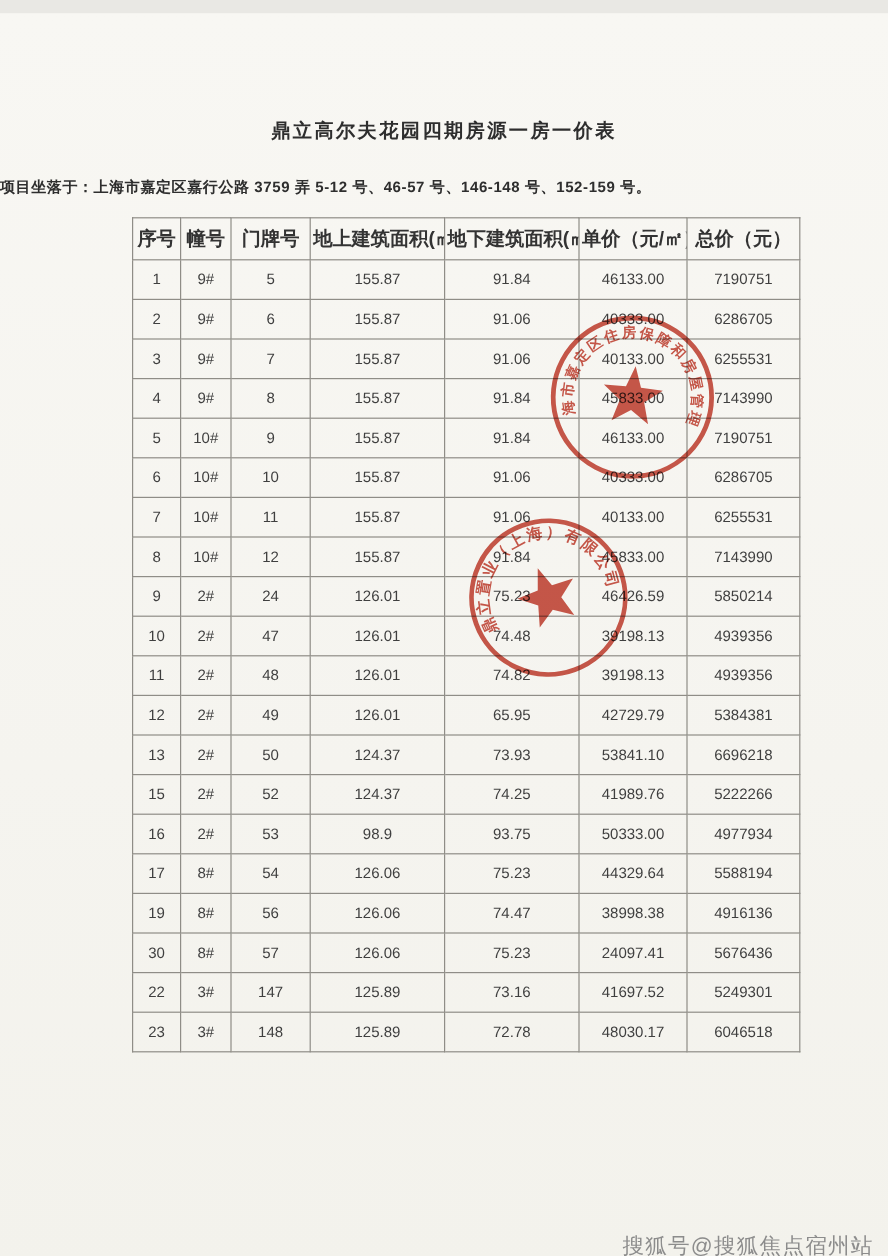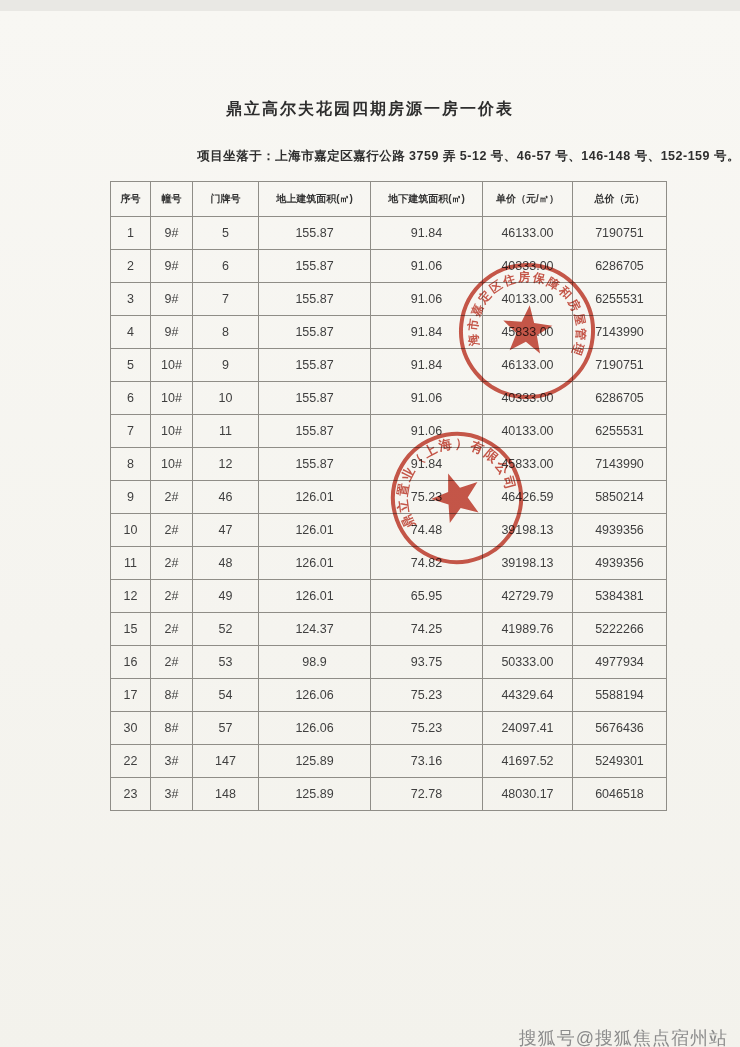--- a/index.html
+++ b/index.html
@@ -7,33 +7,33 @@
     position:relative;width:740px;height:1047px;margin:11px auto;
     background:linear-gradient(180deg,#f8f7f3 0%,#f5f4ef 60%,#f3f2ec 100%);
     font-family:"Liberation Sans","DejaVu Sans",sans-serif;
     color:#3b3b3b;overflow:hidden;
   }
   .title{
     position:absolute;top:88px;left:0;width:100%;text-align:center;
     font-size:16px;font-weight:bold;letter-spacing:2px;color:#2e2e2e;
   }
   .subtitle{
-    position:absolute;top:137px;left:0;width:100%;text-align:right;
+    position:absolute;top:137px;left:0;width:100%;text-align:left;
     font-size:12.5px;font-weight:bold;letter-spacing:0.5px;color:#2e2e2e;
   }
   table.price-table{
     position:absolute;top:170px;left:110px;width:556px;
     border-collapse:collapse;table-layout:fixed;
     font-size:12.5px;color:#3f3f3f;background:transparent;
   }
   .price-table th,.price-table td{
     border:1px solid #8f8d87;text-align:center;vertical-align:middle;
     padding:0 2px;overflow:hidden;white-space:nowrap;
   }
-  .price-table th{font-weight:bold;font-size:10px;height:34px;color:#333;}
+  .price-table th{font-weight:bold;font-size:16px;height:34px;color:#333;}
   .price-table td{height:32px;font-weight:normal;}
   .stamp{position:absolute;mix-blend-mode:multiply;opacity:0.85;pointer-events:none;}
   .stamp-upper{left:452px;top:245px;transform:rotate(6deg);}
   .stamp-lower{left:382px;top:412px;transform:rotate(-20deg);}
   .stamp-ring{fill:none;stroke:#c23b2c;stroke-width:4;}
   .stamp-star{fill:#c23b2c;}
   .stamp-arc-text{fill:#c23b2c;font-size:12px;font-weight:bold;letter-spacing:2px;}
   .watermark{
     position:absolute;right:12px;bottom:8px;
     font-size:18px;color:#8c8c8c;letter-spacing:1px;
@@ -138,21 +138,21 @@
           <td>10#</td>
           <td>12</td>
           <td>155.87</td>
           <td>91.84</td>
           <td>45833.00</td>
           <td>7143990</td>
         </tr>
         <tr>
           <td>9</td>
           <td>2#</td>
-          <td>46</td>
+          <td>24</td>
           <td>126.01</td>
           <td>75.23</td>
           <td>46426.59</td>
           <td>5850214</td>
         </tr>
         <tr>
           <td>10</td>
           <td>2#</td>
           <td>47</td>
           <td>126.01</td>
@@ -170,20 +170,29 @@
           <td>4939356</td>
         </tr>
         <tr>
           <td>12</td>
           <td>2#</td>
           <td>49</td>
           <td>126.01</td>
           <td>65.95</td>
           <td>42729.79</td>
           <td>5384381</td>
+        </tr>
+        <tr>
+          <td>13</td>
+          <td>2#</td>
+          <td>50</td>
+          <td>124.37</td>
+          <td>73.93</td>
+          <td>53841.10</td>
+          <td>6696218</td>
         </tr>
         <tr>
           <td>15</td>
           <td>2#</td>
           <td>52</td>
           <td>124.37</td>
           <td>74.25</td>
           <td>41989.76</td>
           <td>5222266</td>
         </tr>
@@ -197,20 +206,29 @@
           <td>4977934</td>
         </tr>
         <tr>
           <td>17</td>
           <td>8#</td>
           <td>54</td>
           <td>126.06</td>
           <td>75.23</td>
           <td>44329.64</td>
           <td>5588194</td>
+        </tr>
+        <tr>
+          <td>19</td>
+          <td>8#</td>
+          <td>56</td>
+          <td>126.06</td>
+          <td>74.47</td>
+          <td>38998.38</td>
+          <td>4916136</td>
         </tr>
         <tr>
           <td>30</td>
           <td>8#</td>
           <td>57</td>
           <td>126.06</td>
           <td>75.23</td>
           <td>24097.41</td>
           <td>5676436</td>
         </tr>

